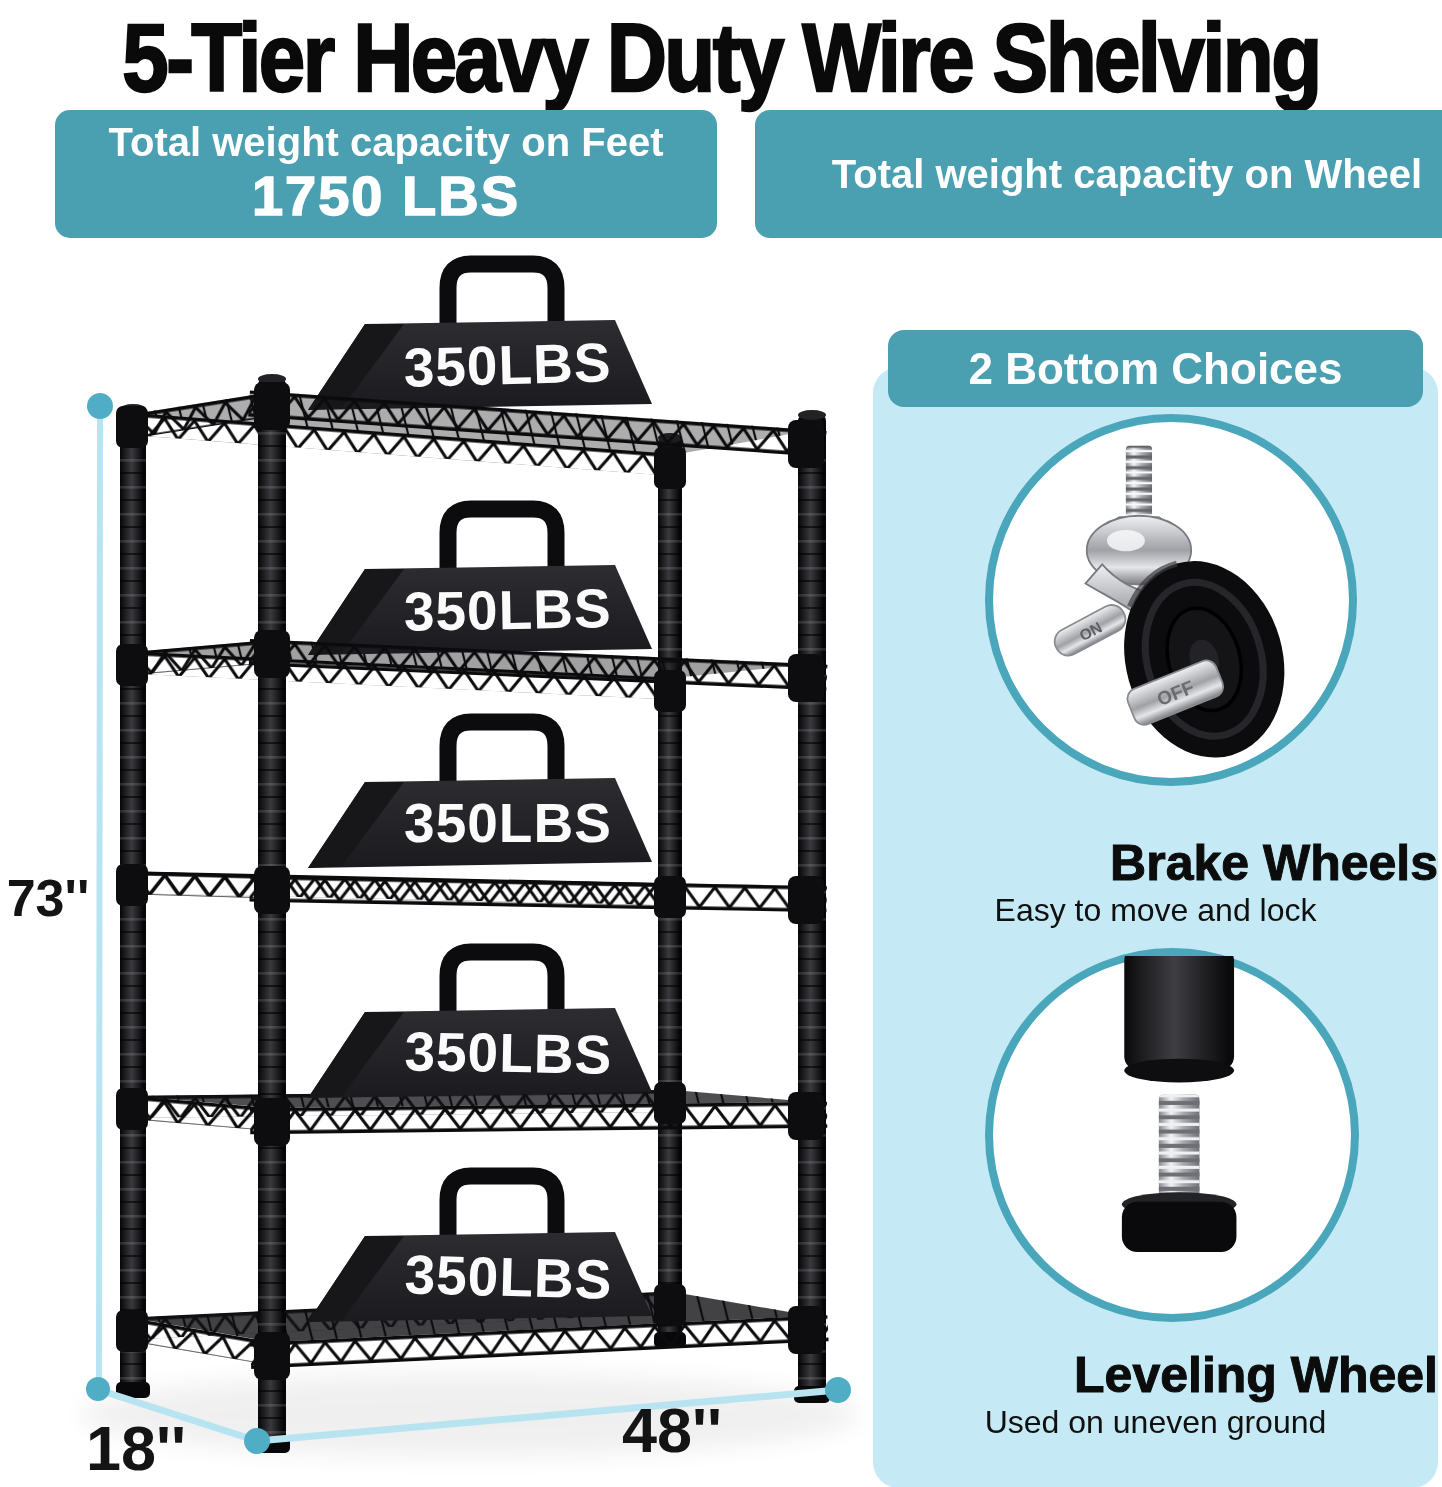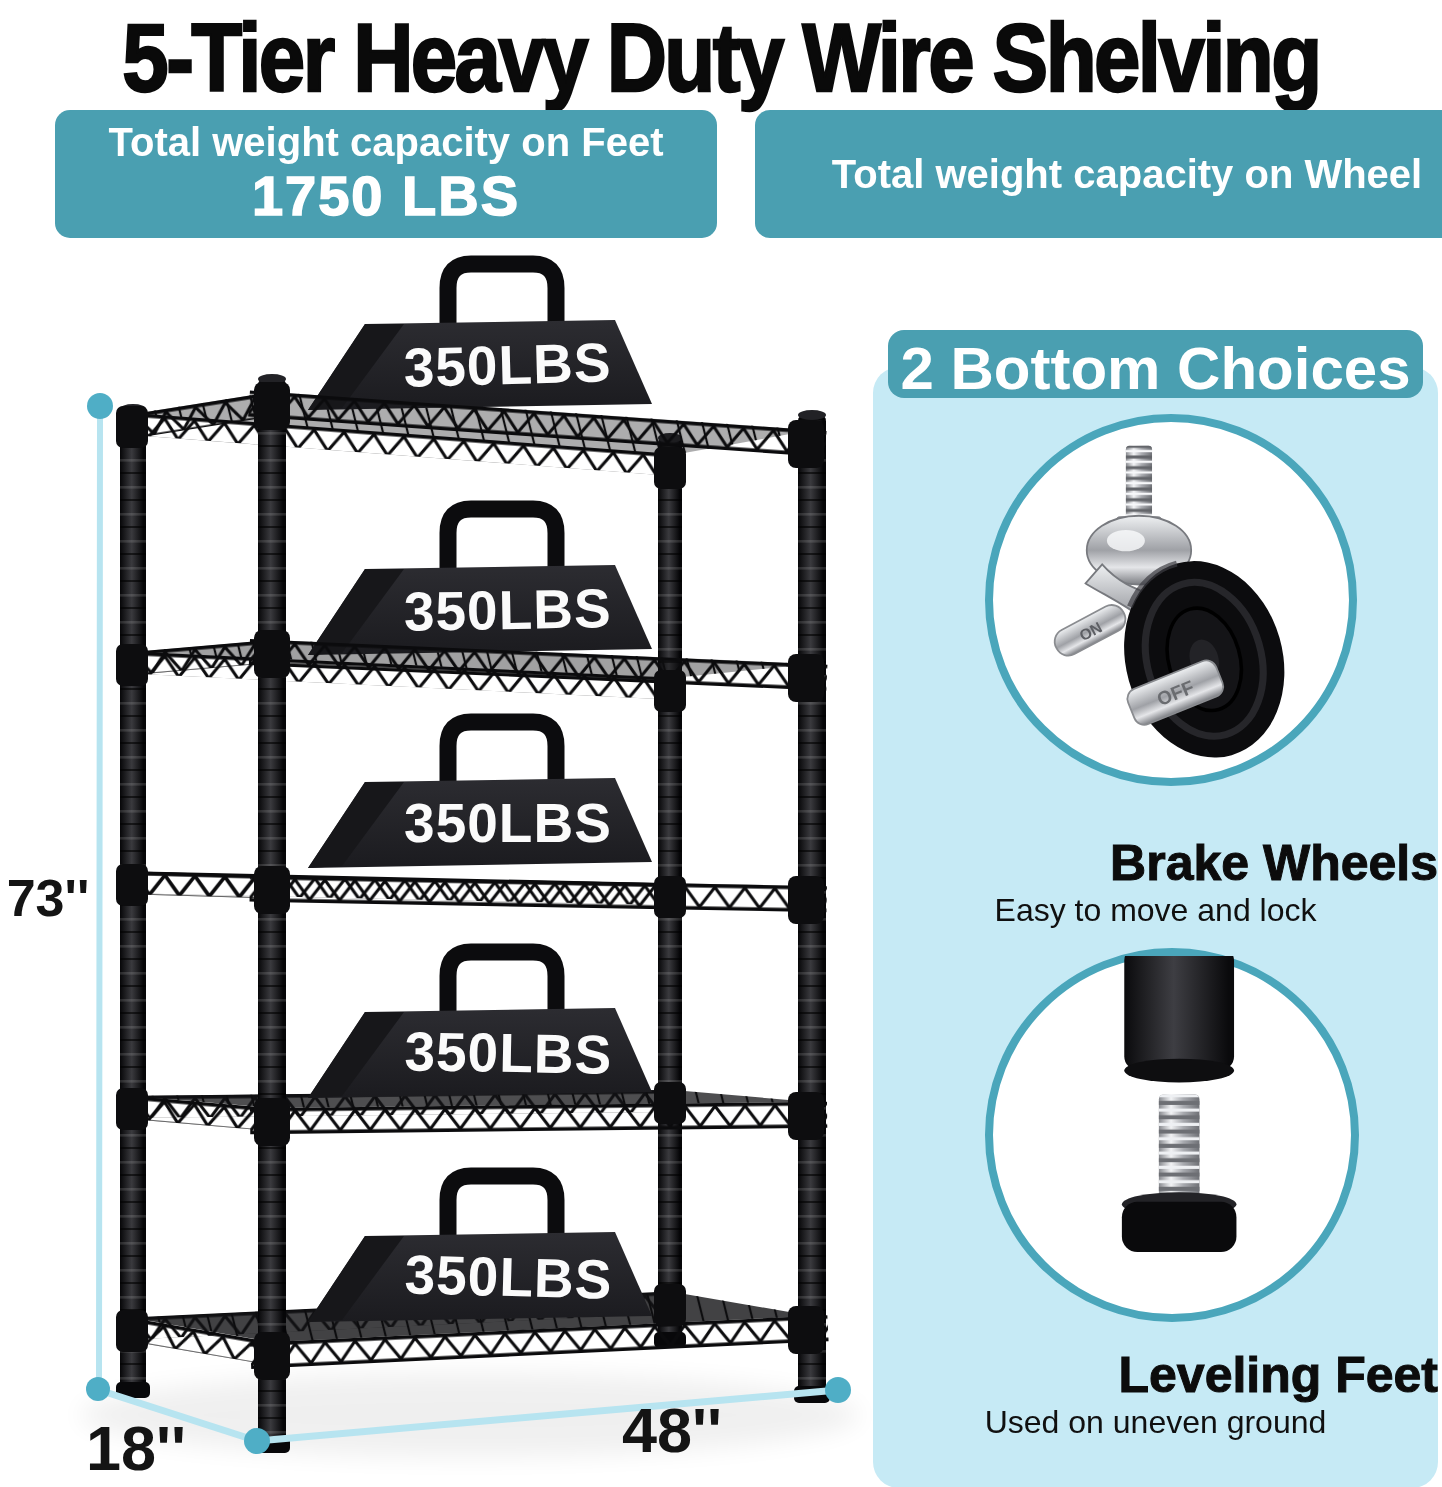--- a/index.html
+++ b/index.html
@@ -27,23 +27,23 @@
   .banner-value{ font-size:56px; font-weight:700; letter-spacing:2px; line-height:1.15; -webkit-text-stroke:1.5px #fff; }
   
   #scene{ position:absolute; left:0; top:250px; }
   .dim-text{ font-weight:700; fill:#141414; }
   
   .side-panel{
     position:absolute; left:873px; top:367px; width:565px; height:1121px;
     background:#C6EAF5; border-radius:26px;
   }
   .panel-header{
-    position:absolute; left:888px; top:330px; width:535px; height:68px;
+    position:absolute; left:888px; top:330px; width:535px; height:77px;
     background:#4A9FB1; border-radius:16px; color:#fff;
-    font-size:60px; font-weight:700; text-align:center; line-height:77px;
+    font-size:44px; font-weight:700; text-align:center; line-height:77px;
   }
   .option-circle{
     position:absolute; background:#fff; border:8px solid #4AA6BB; border-radius:50%;
   }
   .circle-wheel{ left:985px; top:414px; width:372px; height:372px; }
   .circle-foot { left:985px; top:948px; width:374px; height:374px; }
   .option-circle svg{ width:100%; height:100%; display:block; }
   .option-title{
     position:absolute; width:565px; left:873px; text-align:right;
     font-size:50px; font-weight:700; color:#0c0c0c; -webkit-text-stroke:1px #0c0c0c;
@@ -334,14 +334,14 @@
     <rect x="110" y="-8" width="92" height="104" rx="12" fill="url(#poleGrad)"></rect>
     <ellipse cx="156" cy="96" rx="46" ry="10" fill="#0e0e10"></ellipse>
 
     <rect x="139" y="116" width="34" height="88" rx="4" fill="url(#chromeV)"></rect>
     <rect x="139" y="116" width="34" height="88" rx="4" fill="url(#threadsB)"></rect>
 
     <ellipse cx="156" cy="208" rx="48" ry="10" fill="#232327"></ellipse>
     <rect x="108" y="206" width="96" height="42" rx="13" fill="#0a0a0c"></rect>
   </svg>
 </div>
-<h3 class="option-title title-level">Leveling Feet</h3>
+<h3 class="option-title title-level">Leveling Wheel</h3>
 <p class="option-desc desc-level">Used on uneven ground</p>
 
 </body></html>

